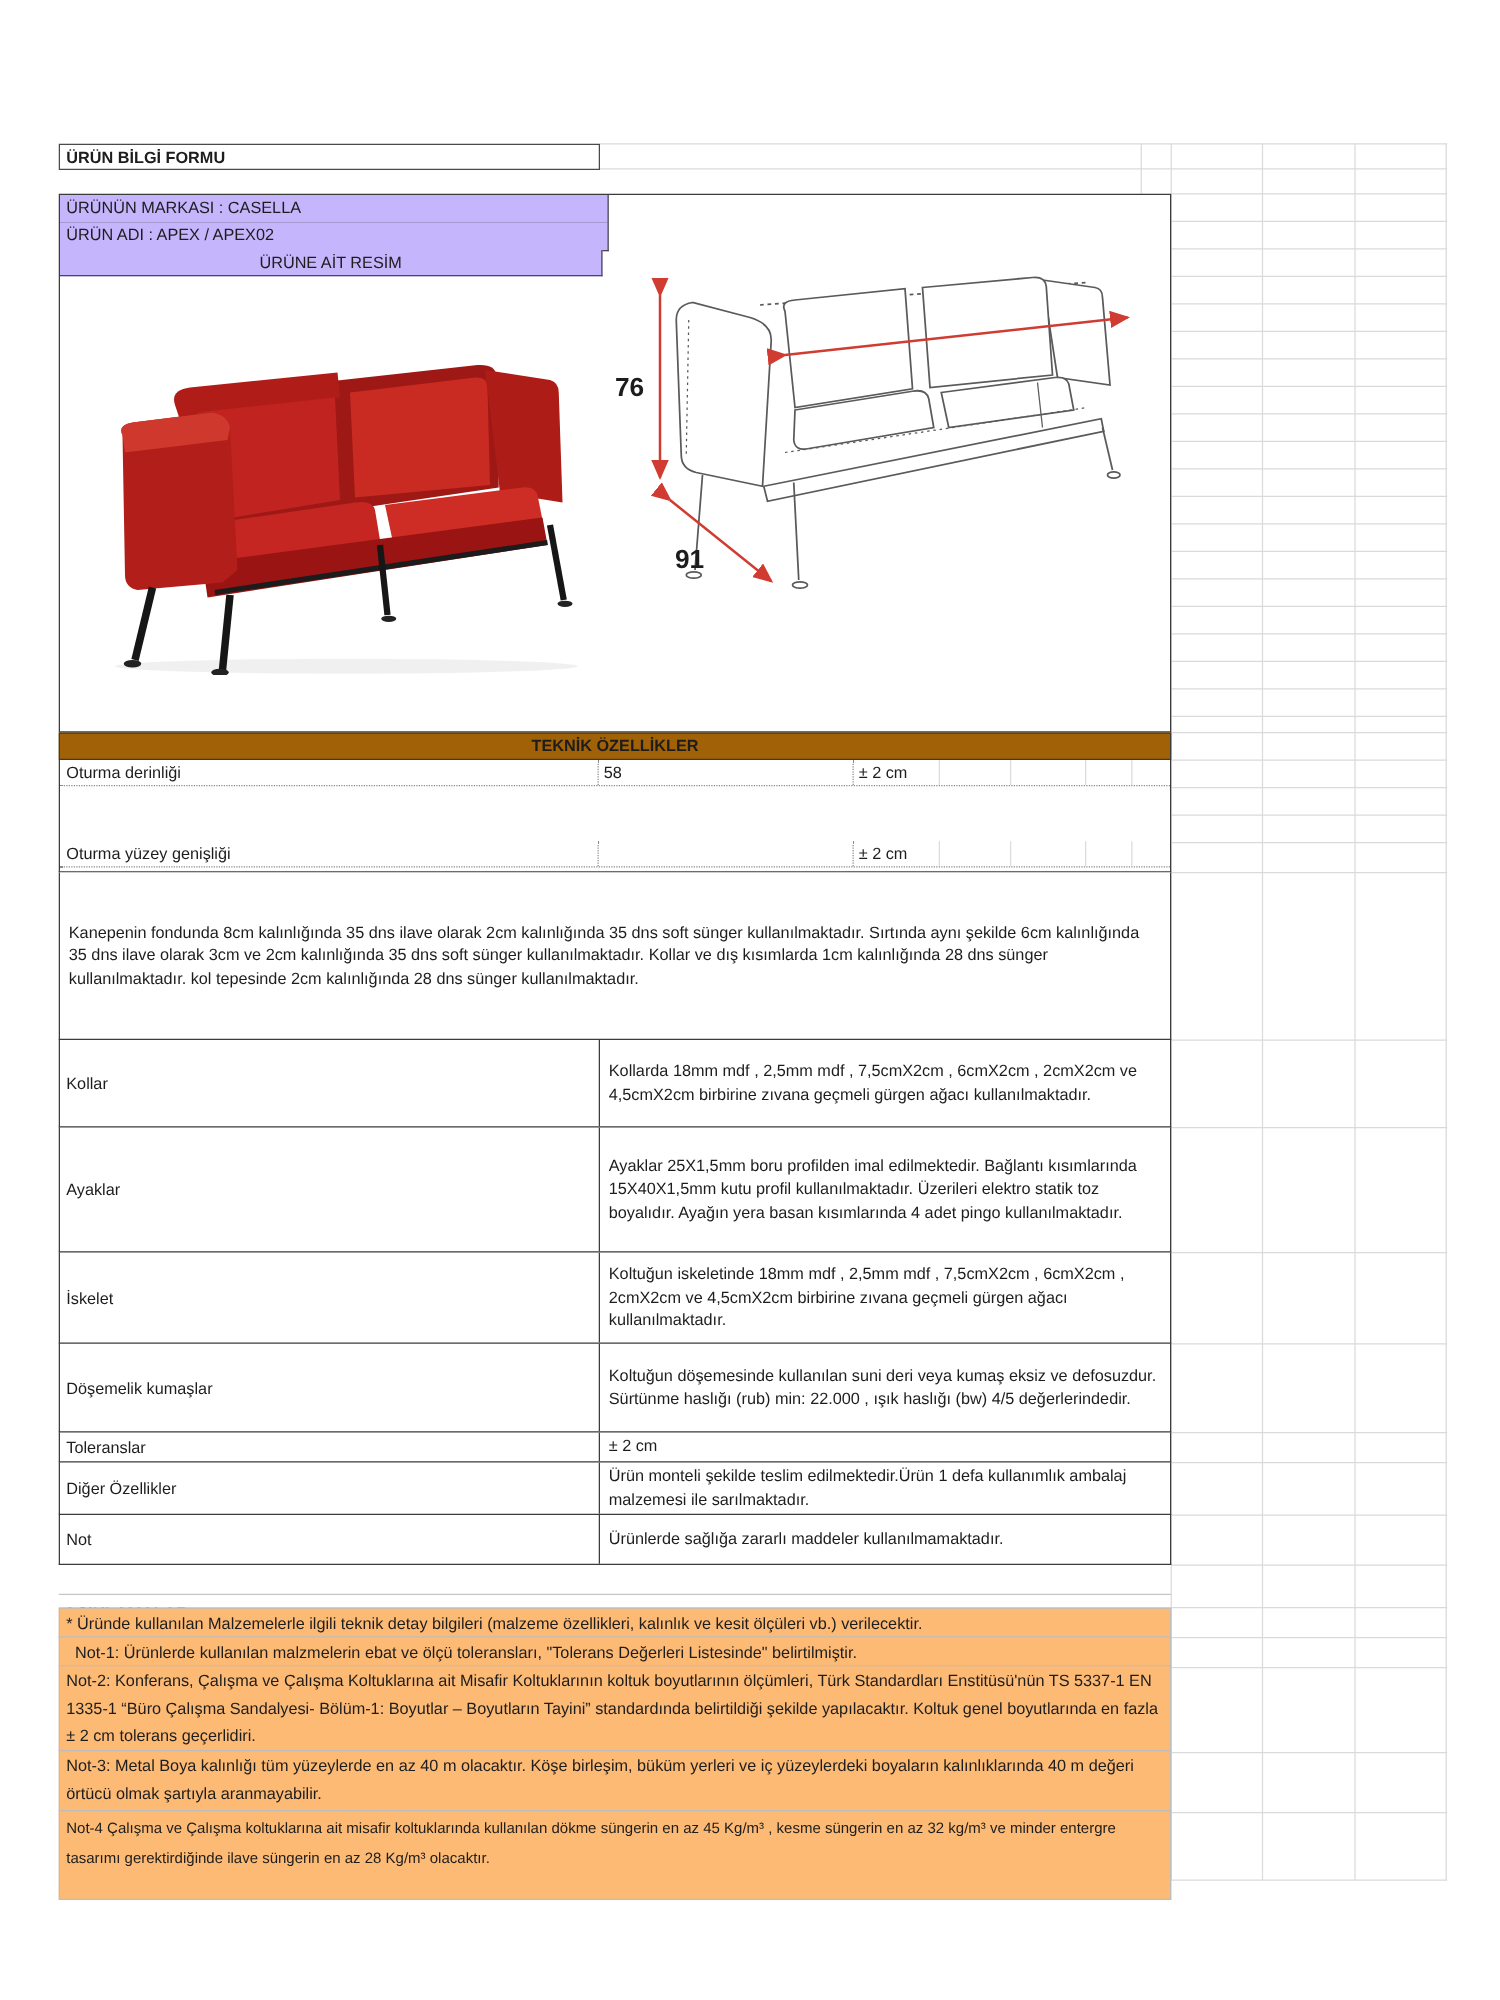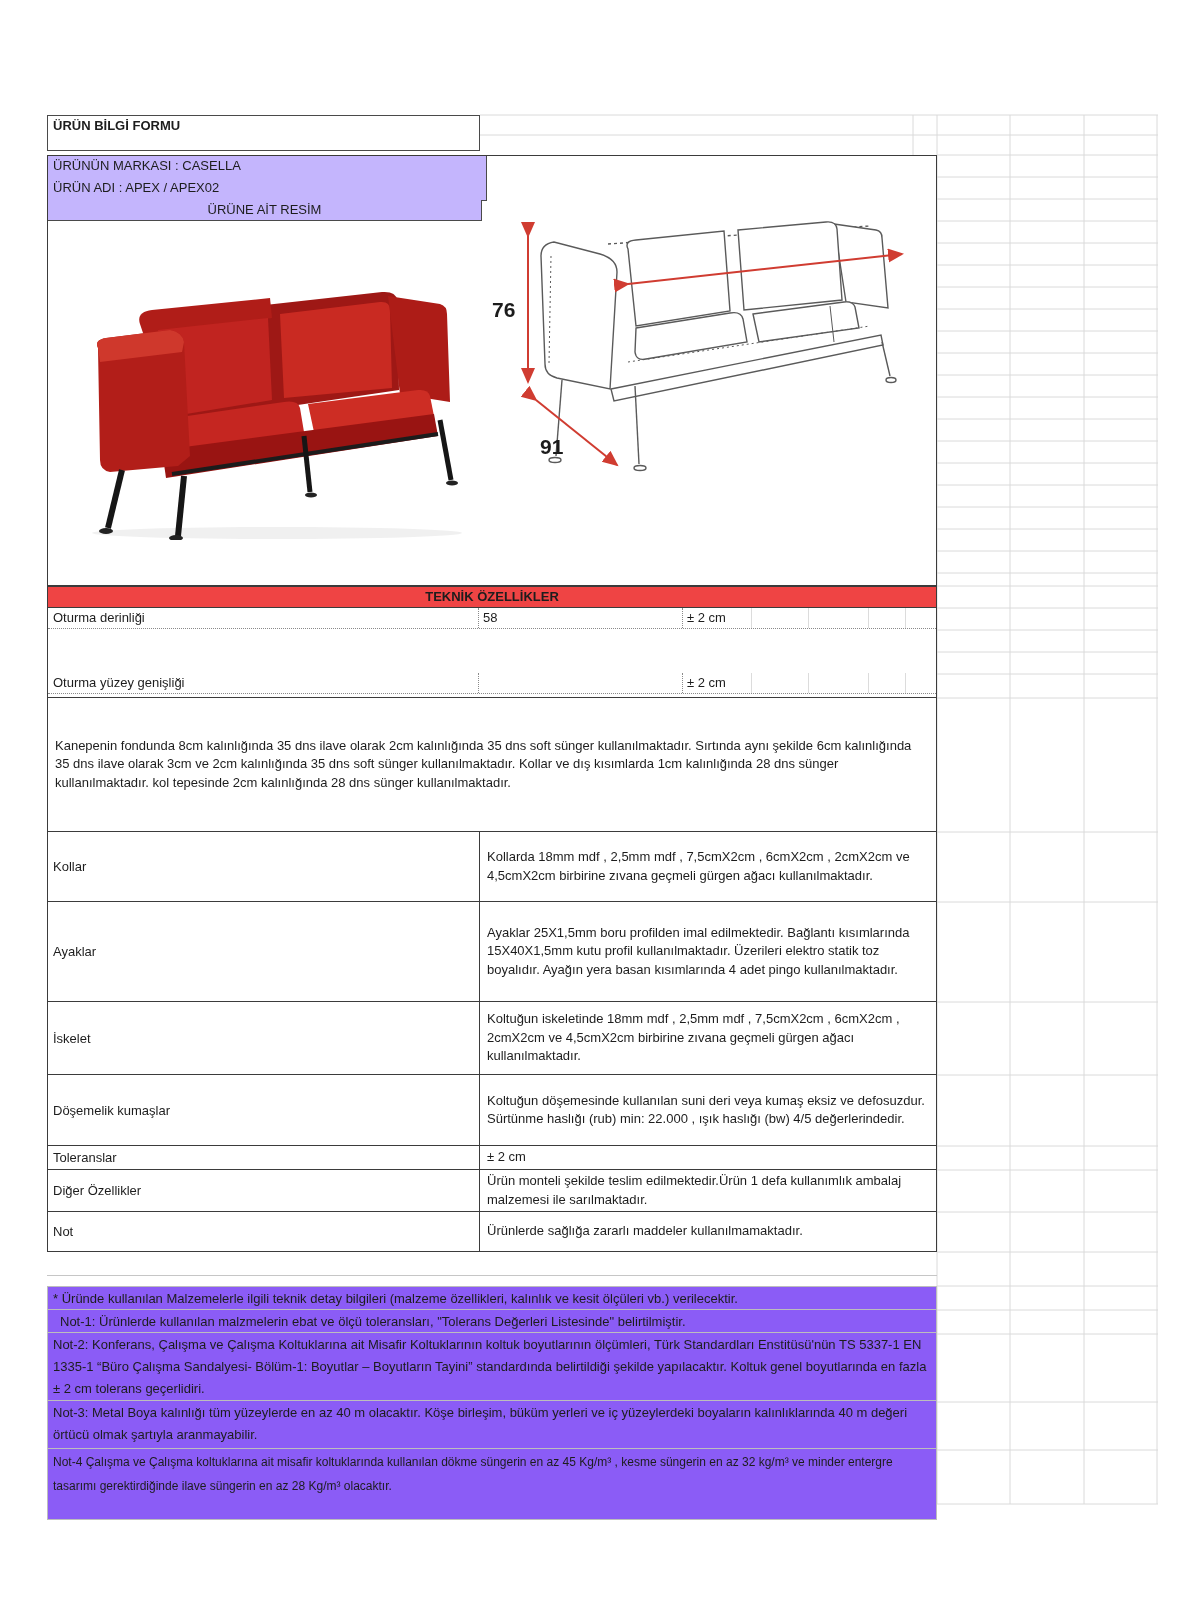--- a/index.html
+++ b/index.html
@@ -3,31 +3,31 @@
 <meta charset="utf-8">
 <style>
   html,body{margin:0;padding:0;}
   body{
     width:1200px;height:1600px;position:relative;background:#ffffff;
     font-family:"Liberation Sans","DejaVu Sans",sans-serif;color:#1d1d1d;
     -webkit-font-smoothing:antialiased;
   }
   .abs{position:absolute;box-sizing:border-box;}
   
-  .title-box{left:47px;top:115px;width:433px;height:36px;border:1px solid #4a4a4a;
+  .title-box{left:47px;top:115px;width:433px;height:21px;border:1px solid #4a4a4a;
     font-weight:bold;font-size:13px;line-height:19px;padding-left:5px;}
   .meta-box{left:47px;top:155px;width:890px;height:431px;border:1.5px solid #3b3b3b;}
   .meta-row{position:absolute;left:0;width:433px;border-right:1px solid #4a4a4a;
     border-bottom:1px solid #4a4a4a;font-size:13px;line-height:20px;padding-left:5px;background:#c4b5fd;}
   .meta-row.r1{top:0;height:22px;}
   .meta-row.r2{top:22px;height:22px;}
   .meta-row.r3{top:44px;height:20px;text-align:center;padding-left:0;}
   
   .tech-header{left:47px;top:586px;width:890px;height:22px;border:1px solid #3b3b3b;
-    text-align:center;font-weight:bold;font-size:13px;line-height:20px;background:#ef4444;}
+    text-align:center;font-weight:bold;font-size:13px;line-height:20px;background:#a16207;}
   
   .spec-table{left:47px;top:608px;width:890px;height:90px;border:1px solid #3b3b3b;border-top:none;
     display:flex;flex-direction:column;background:#fff;gap:44px;}
   .spec-row{display:flex;flex:1;border-bottom:1px dotted #8a8a8a;}
   .spec-row:last-child{border-bottom:none;}
   .spec-cell{font-size:13px;line-height:20px;display:flex;align-items:center;box-sizing:border-box;}
   .c-label{width:431px;padding-left:5px;border-right:1px dotted #8a8a8a;}
   .c-value{width:204px;padding-left:4px;border-right:1px dotted #8a8a8a;}
   .c-tol{width:69px;padding-left:4px;border-right:1px solid #dcdcdc;}
   .c-f1{width:57px;border-right:1px solid #dcdcdc;}
@@ -38,21 +38,21 @@
   .detail-rows{left:47px;top:698px;width:890px;background:#fff;}
   .d-row{display:flex;border:1px solid #3b3b3b;border-top:none;box-sizing:border-box;}
   .d-label{width:432px;border-right:1px solid #3b3b3b;display:flex;align-items:center;
     padding-left:5px;font-size:13px;box-sizing:border-box;}
   .d-text{flex:1;display:flex;align-items:center;padding:3px 8px 3px 7px;
     font-size:13px;line-height:18.5px;box-sizing:border-box;}
   
   .notes-title{left:47px;top:1256px;width:890px;height:30px;border-top:1px solid #c6c6c6;
     font-weight:bold;font-size:13.5px;display:flex;align-items:center;padding-left:4px;margin-top:19px;}
   .note-row{left:47px;width:890px;border:1px solid #bdbdbd;font-size:13px;line-height:21px;
-    padding:1px 8px 1px 5px;background:#8b5cf6;}
+    padding:1px 8px 1px 5px;background:#fdba74;}
   .grid-svg{left:480px;top:110px;pointer-events:none;}
   svg text{font-family:"Liberation Sans","DejaVu Sans",sans-serif;}
 </style>
 </head>
 <body>
 
 <svg class="abs grid-svg" width="678" height="1400">
   <g stroke="#dadada" stroke-width="1">
     <line x1="0" y1="5" x2="678" y2="5"></line>
       <line x1="0" y1="25" x2="678" y2="25"></line>

